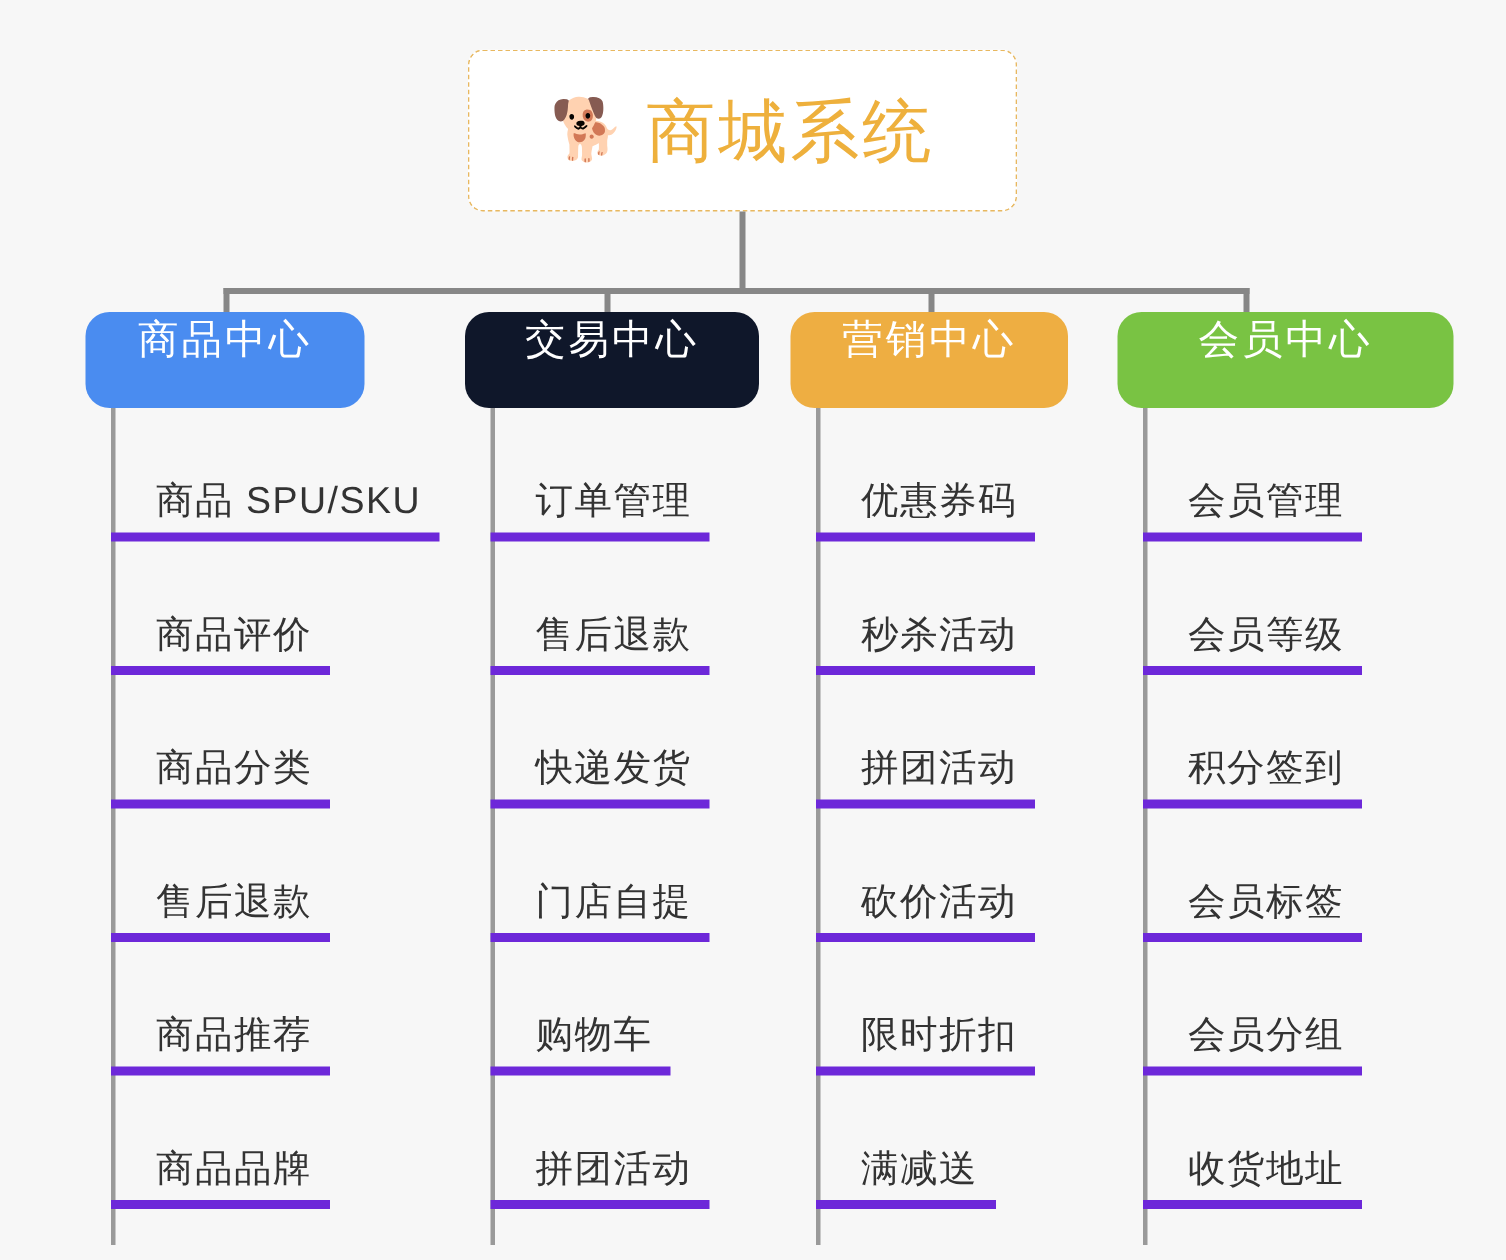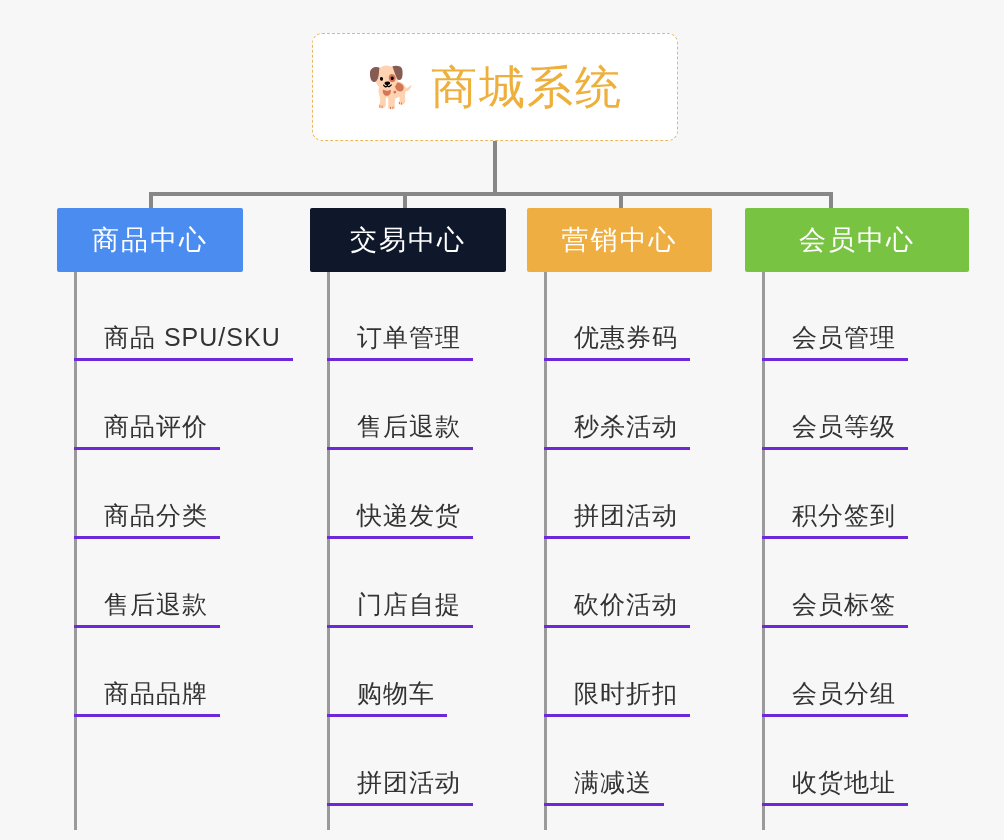--- a/index.html
+++ b/index.html
@@ -83,23 +83,22 @@
     top: 208px;
   }
   .col1 { left: 57px;  width: 250px; }
   .col2 { left: 310px; width: 225px; }
   .col3 { left: 527px; width: 220px; }
   .col4 { left: 745px; width: 225px; }
 
   .cat-box {
     box-sizing: border-box;
     height: 64px;
-    border-radius: 2px;
+    border-radius: 16px;
     display: flex;
-    align-items: center;
     justify-content: center;
     color: #ffffff;
     font-size: 27px;
     letter-spacing: 2px;
     white-space: nowrap;
   }
   .col1 .cat-box { width: 186px; background: #4a8cf0; }
   .col2 .cat-box { width: 196px; background: #0f172a; }
   .col3 .cat-box { width: 185px; background: #eeae42; font-family: Liberation Mono, monospace; }
   .col4 .cat-box { width: 224px; background: #79c343; }
@@ -129,21 +128,21 @@
     display: flex;
     align-items: flex-end;
     box-sizing: border-box;
   }
   .leaf-label {
     font-size: 25px;
     color: #333333;
     letter-spacing: 1px;
     white-space: nowrap;
     padding: 0 12px 6px 30px;
-    border-bottom: 3px solid #6d28d9;
+    border-bottom: 6px solid #6d28d9;
     line-height: 1.15;
     display: inline-block;
   }
 </style>
 </head>
 <body>
 
 <div id="mindmap">
 
   <div class="root-node">
@@ -170,20 +169,23 @@
       <div class="leaf">
           <span class="leaf-label">商品评价</span>
         </div>
       <div class="leaf">
           <span class="leaf-label">商品分类</span>
         </div>
       <div class="leaf">
           <span class="leaf-label">售后退款</span>
         </div>
       <div class="leaf">
+          <span class="leaf-label">商品推荐</span>
+        </div>
+      <div class="leaf">
           <span class="leaf-label">商品品牌</span>
         </div>
     </div>
   </div>
 
   <div class="column col2">
     <div class="cat-box">
       <span>交易中心</span>
     </div>
     <div class="spine"></div>

